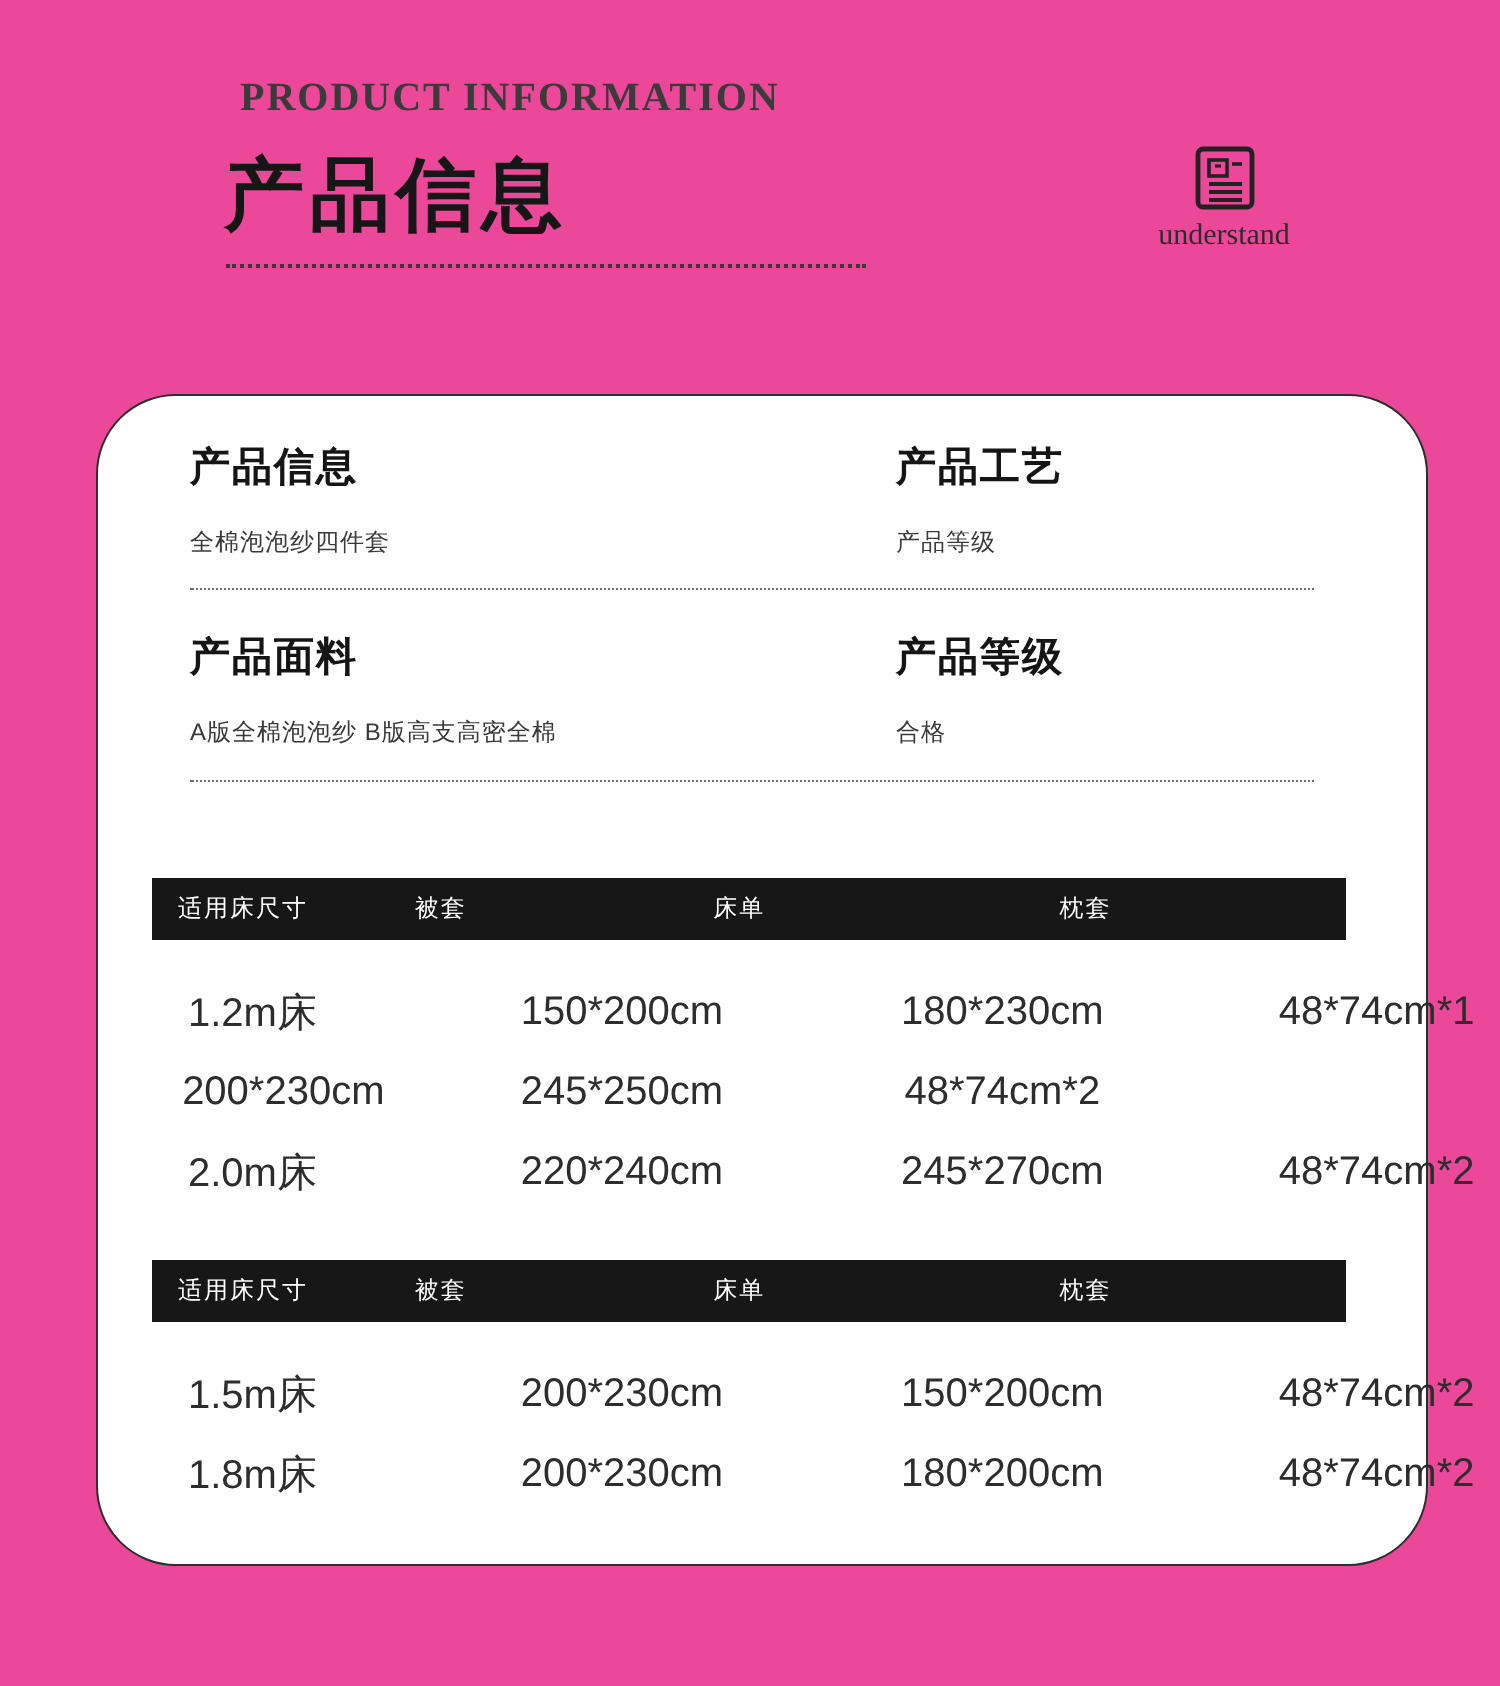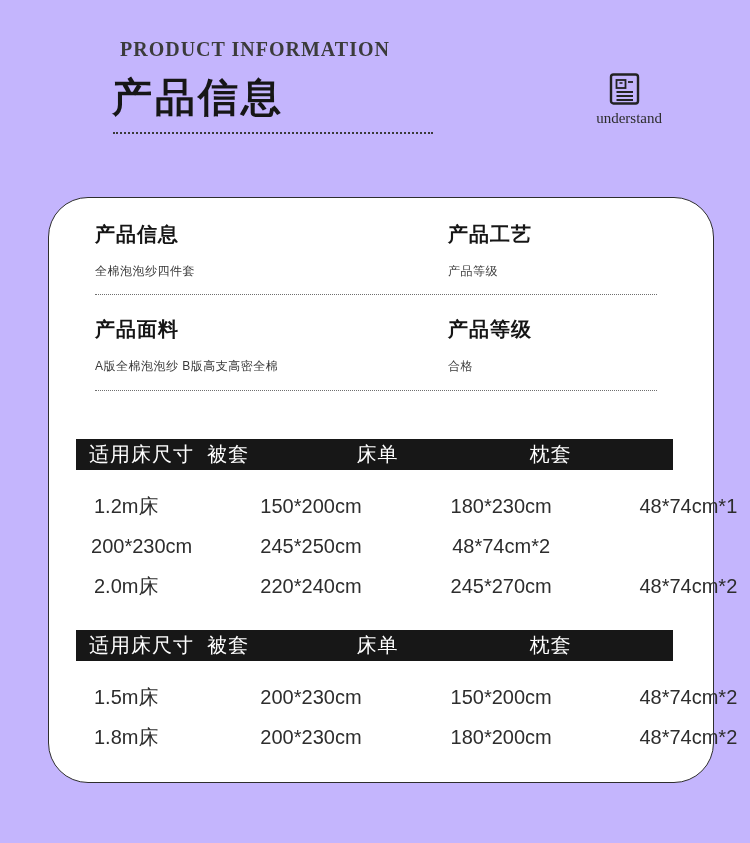--- a/index.html
+++ b/index.html
@@ -1,20 +1,20 @@
 <!DOCTYPE html>
 <html><head>
 <meta charset="utf-8">
 <style>
   * { margin:0; padding:0; box-sizing:border-box; }
   html,body { background:#ffffff; }
   .page {
     position:relative;
     width:750px; height:843px;
-    background:#c4b5fd;
+    background:#ec4899;
     font-family:"Liberation Sans", sans-serif;
     color:#222;
     overflow:hidden;
     padding-left:25px;
   }
 
   
   .eyebrow {
     position:absolute; left:120px; top:38px;
     font-family:"Liberation Serif", serif;
@@ -24,22 +24,22 @@
   .page-title {
     position:absolute; left:112px; top:70px;
     font-size:40px; font-weight:bold; letter-spacing:3px;
     color:#161616;
   }
   .title-underline {
     position:absolute; left:113px; top:132px; width:320px; height:0;
     border-bottom:2px dotted #3a3a3a;
   }
   .understand {
-    position:absolute; left:586px; top:72px; width:76px;
-    text-align:right;
+    position:absolute; left:574px; top:72px; width:76px;
+    text-align:center;
   }
   .understand svg { display:block; margin:0 auto; }
   .understand-label {
     font-family:"Liberation Serif", serif;
     font-size:15px; color:#2c2c2c; margin-top:4px;
   }
 
   
   .card {
     position:absolute; left:48px; top:197px;
@@ -72,21 +72,21 @@
 
   
   .size-table { width:597px; margin-left:27px; }
   .size-table.t1 { margin-top:48px; }
   .size-table.t2 { margin-top:24px; }
   .st-head {
     display:grid; grid-template-columns:22% 25% 29% 24%;
     align-items:center;
     height:31px; background:#171717; color:#ffffff;
     font-family:"Liberation Serif", serif;
-    font-size:20px; letter-spacing:1px;
+    font-size:12px; letter-spacing:1px;
   }
   .st-head .c { }
   .st-head .c.first { text-align:left; padding-left:13px; }
   .st-body { margin-top:16px; }
   .st-row {
     display:grid; grid-template-columns:22% 25% 29% 24%;
     align-items:center; height:40px;
     font-size:20px; color:#2d2d2d;gap:29px;
   }
   .st-row .c { text-align:center; }

